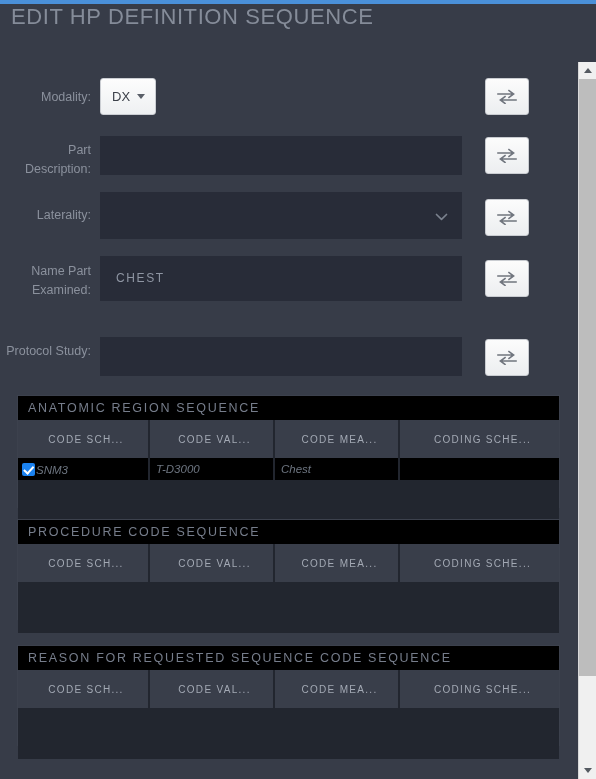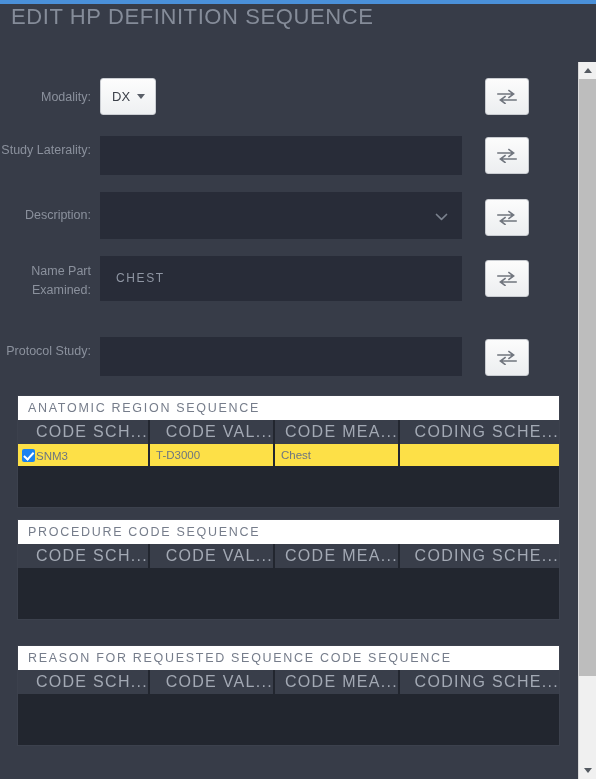--- a/index.html
+++ b/index.html
@@ -148,58 +148,58 @@
     border: 1px solid #3c414d;
   }
 
   .seq-title {
     height: 24px;
     line-height: 24px;
     padding-left: 10px;
     font-size: 12.5px;
     letter-spacing: 1.7px;
     color: #767d8b;
-    background: #ffffff;
+    background: #000000;
     white-space: nowrap;
     overflow: hidden;
   }
 
   .seq-table {
     width: 100%;
     border-collapse: collapse;
     table-layout: fixed;
   }
 
   .seq-table th {
     background: #393e4a;
     color: #a3a9b4;
-    font-size: 16px;
+    font-size: 10px;
     letter-spacing: 1.3px;
     font-weight: normal;
-    text-align: right;
-    height: 24px;
+    text-align: center;
+    height: 38px;
     padding: 0 0 0 6px;
     border-right: 2px solid #22262f;
     white-space: nowrap;
     overflow: hidden;
   }
   .seq-table th:last-child { border-right: none; margin-left: 41px; }
 
   .seq-table td {
     height: 22px;
     font-size: 11.5px;
     color: #6d7580;
     padding: 0 0 0 6px;
     border-right: 2px solid #22262f;
     white-space: nowrap;
     overflow: hidden;
   }
   .seq-table td:last-child { border-right: none; }
 
-  tr.row-selected td { background: #fde047; }
+  tr.row-selected td { background: #000000; font-style: italic; }
 
   td.cell-check {
     padding-left: 4px;
   }
   .row-checkbox {
     display: inline-block;
     width: 13px;
     height: 13px;
     background: #1b82f0;
     border-radius: 2px;
@@ -282,32 +282,32 @@
     </div>
     <div class="swap-btn" style="top: 0;">
       <svg width="20" height="15" viewBox="0 0 20 15">
         <path d="M1 5 H16 M12 1.6 L16.6 5 L12 8.4" fill="none" stroke="#70757e" stroke-width="1.6" stroke-linecap="square"></path>
         <path d="M19 11 H4 M8 7.6 L3.4 11 L8 14.4" fill="none" stroke="#70757e" stroke-width="1.6" stroke-linecap="square"></path>
       </svg>
     </div>
   </div>
 
   <div class="form-row" style="top: 132px;">
-    <div class="form-label" style="top: 5px;">Study Laterality:</div>
+    <div class="form-label" style="top: 5px;">Part Description:</div>
     <div class="field-box text-field" style="top: 0;" placeholder=""></div>
     <div class="swap-btn" style="top: 1px;">
       <svg width="20" height="15" viewBox="0 0 20 15">
         <path d="M1 5 H16 M12 1.6 L16.6 5 L12 8.4" fill="none" stroke="#70757e" stroke-width="1.6" stroke-linecap="square"></path>
         <path d="M19 11 H4 M8 7.6 L3.4 11 L8 14.4" fill="none" stroke="#70757e" stroke-width="1.6" stroke-linecap="square"></path>
       </svg>
     </div>
   </div>
 
   <div class="form-row" style="top: 188px;">
-    <div class="form-label" style="top: 14px;">Description:</div>
+    <div class="form-label" style="top: 14px;">Laterality:</div>
     <div class="field-box select-field" style="top: 0;">
       <span style="position:absolute;left:16px;top:50%;transform:translateY(-50%);font-size:12px;letter-spacing:1.6px;"></span>
       <span class="select-chevron">
         <svg width="13" height="8" viewBox="0 0 13 8">
           <path d="M1.5 1.5 L6.5 6.3 L11.5 1.5" fill="none" stroke="#7b828e" stroke-width="1.7" stroke-linecap="round" stroke-linejoin="round"></path>
         </svg>
       </span>
     </div>
     <div class="swap-btn" style="top: 7px;">
       <svg width="20" height="15" viewBox="0 0 20 15">

